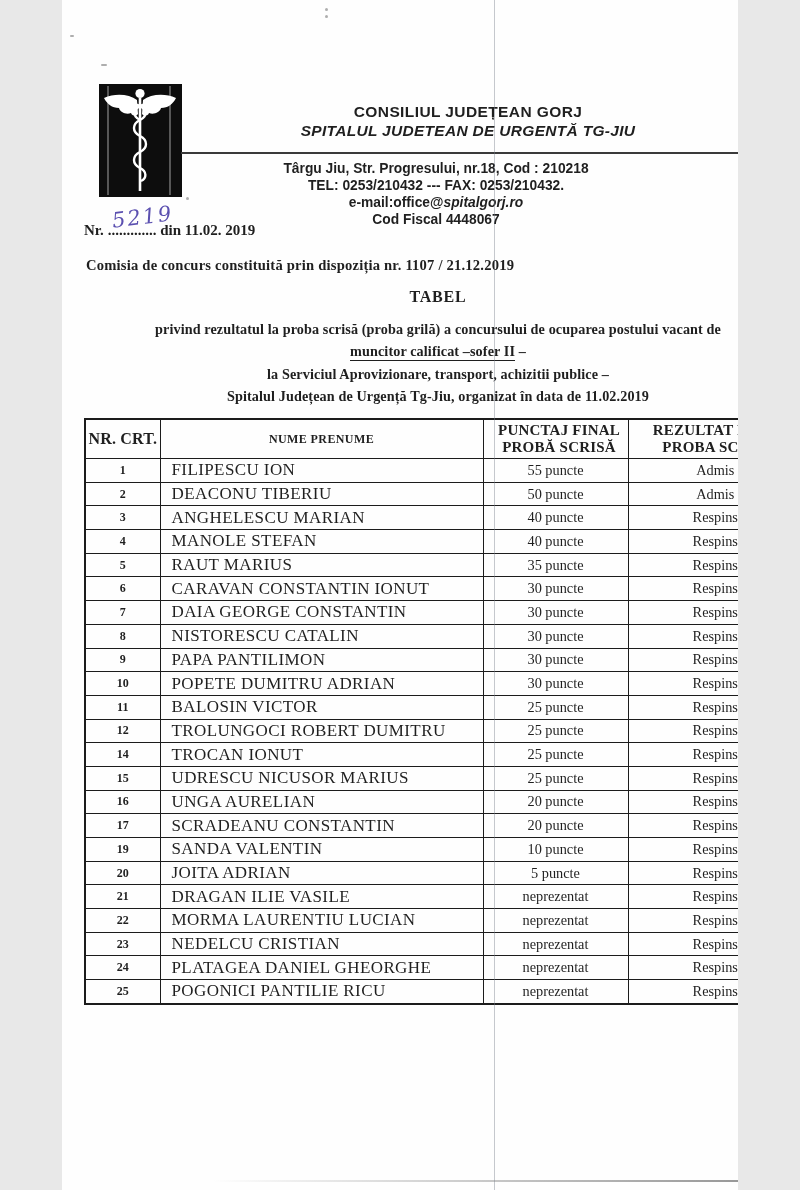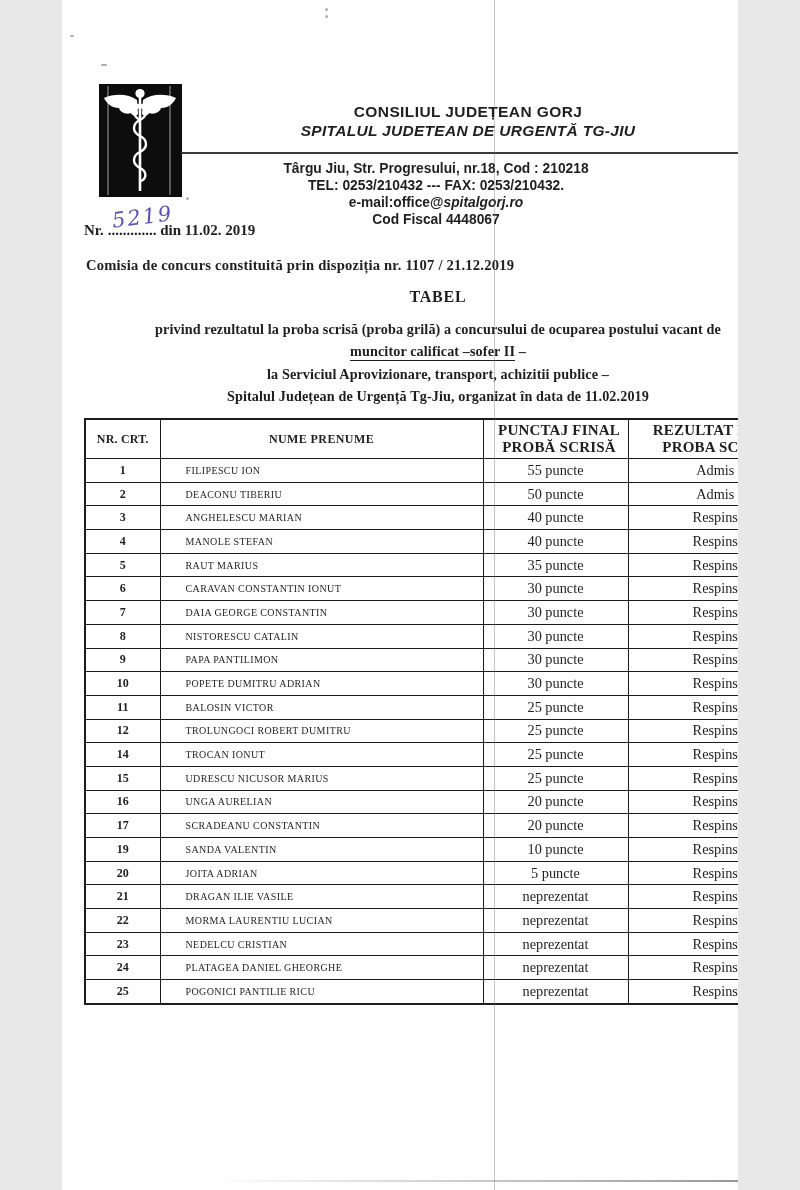--- a/index.html
+++ b/index.html
@@ -35,26 +35,26 @@
   .subject { position:absolute; top:318px; left:0; width:752px; text-align:center;
     font-size:14.2px; font-weight:bold; line-height:22.4px; letter-spacing:0.1px; }
   .underlined { border-bottom:1.6px solid #1f1f1f; padding-bottom:1px; }
   
   .results-table { position:absolute; left:22px; top:418px; width:718px;
     border-collapse:collapse; table-layout:fixed; }
   .results-table, .results-table th, .results-table td { border:1.6px solid #1c1c1c; }
   .results-table { border-width:2.2px; }
   .results-table th { font-weight:bold; vertical-align:middle; padding:0; }
   .results-table thead th { height:38px; }
-  th.h-nr   { font-size:12px; text-align:center; letter-spacing:0.2px; }
+  th.h-nr   { font-size:16px; text-align:center; letter-spacing:0.2px; }
   th.h-name { font-size:12px; text-align:center; letter-spacing:0.4px; }
   th.h-score, th.h-result { font-size:15px; text-align:center; padding-left:7px; line-height:17.5px; letter-spacing:0.2px; }
   .results-table td { height:22.7px; padding:0; vertical-align:middle; white-space:nowrap; overflow:hidden; }
   td.c-nr     { text-align:center; font-weight:bold; font-size:12px; }
-  td.c-name   { padding-left:25px; font-size:10px; letter-spacing:0.4px;margin-left:20px; }
+  td.c-name   { padding-left:11px; font-size:17px; letter-spacing:0.4px;margin-left:20px; }
   td.c-score  { text-align:center; font-size:14.3px; }
   td.c-result { text-align:center; font-size:14.3px; }
   
   .fold-line { position:absolute; left:432px; top:0; width:1px; height:1190px;
     background:rgba(120,126,138,0.42); z-index:9; }
   .bottom-artifact { position:absolute; top:1180px; left:150px; width:648px; height:2px;
     background:linear-gradient(to right, rgba(90,90,90,0) 0%, rgba(90,90,90,0.35) 45%, rgba(45,45,45,0.6) 100%); }
   .speck { position:absolute; background:#8b8b8b; border-radius:50%; width:3px; height:3px; opacity:0.7; }
   .speck.s1 { left:263px; top:8px;  }
   .speck.s2 { left:263px; top:15px; }

